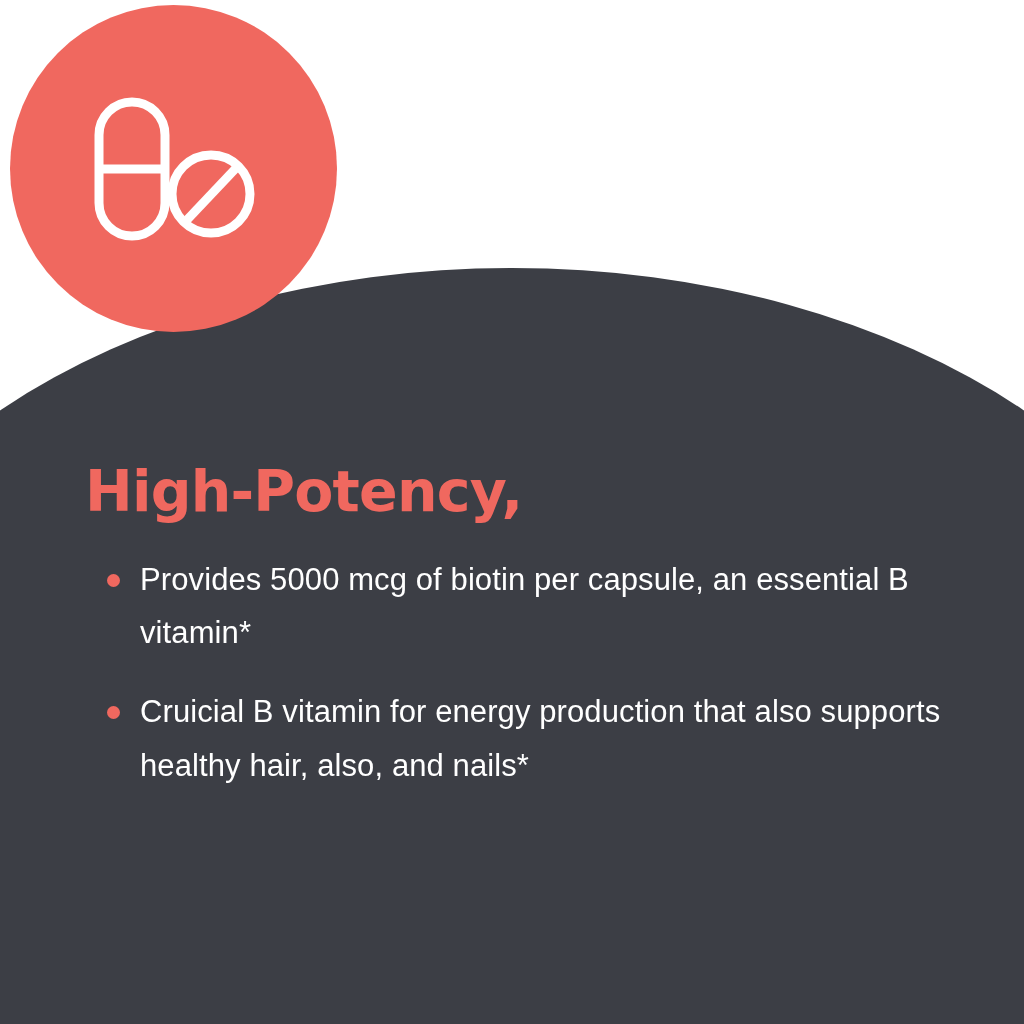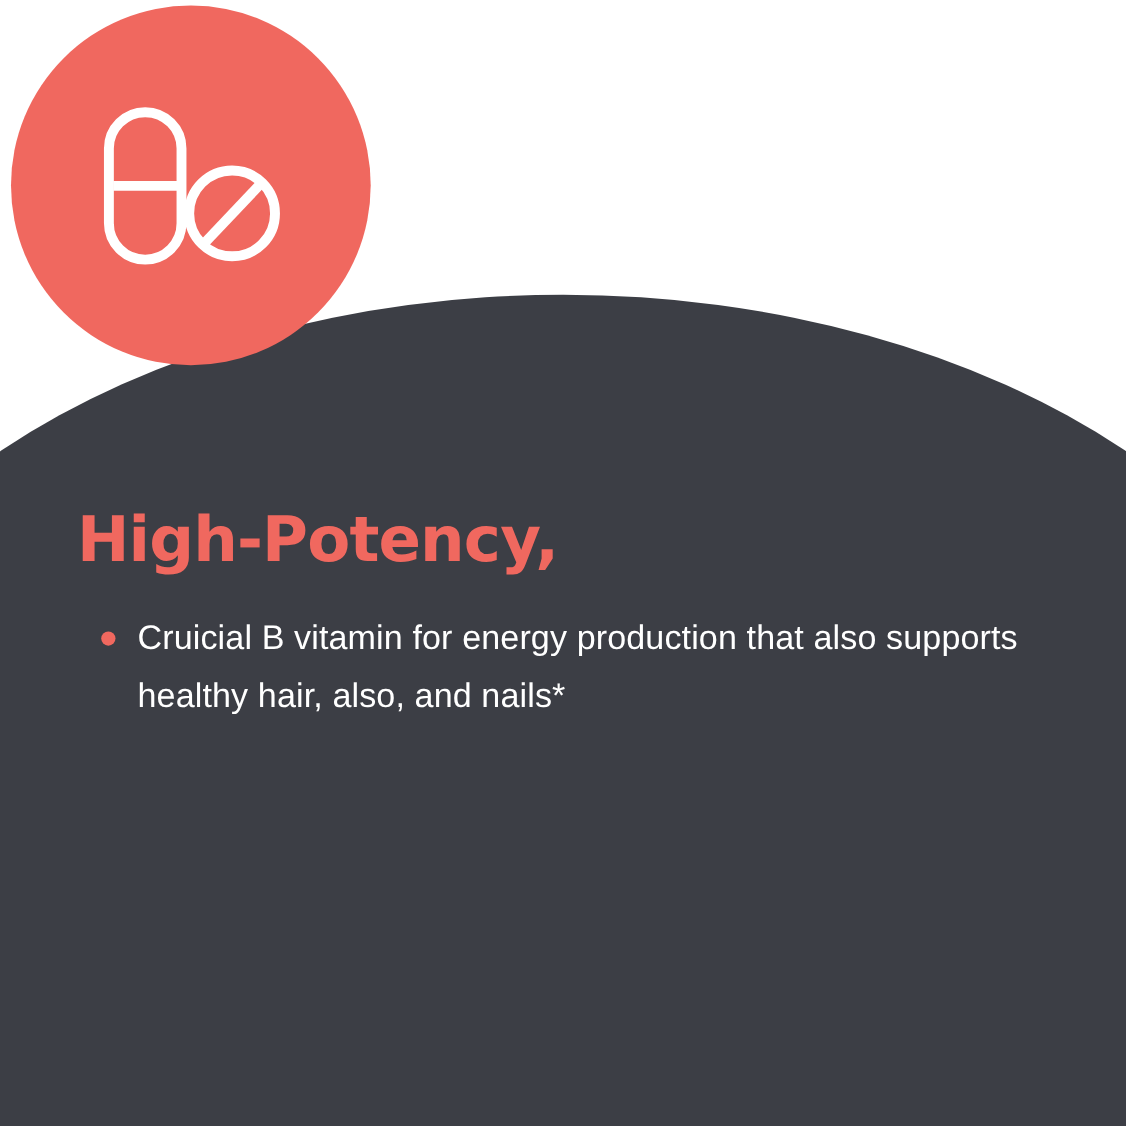--- a/index.html
+++ b/index.html
@@ -48,21 +48,21 @@
     left: 50%;
     top: 50%;
     transform: translate(-50%, -50%);
     width: 170px;
     height: 150px;
   }
 
   
   .content {
     position: absolute;
-    left: 70px;
+    left: 85px;
     top: 452px;
     width: 890px;
   }
 
   .headline {
     margin: 0;
     color: #f0685f;
     font-size: 57px;
     line-height: 1.38;
     font-weight: 700;
@@ -120,18 +120,22 @@
 
   <div class="content">
 
     <h1 class="headline">
       <span class="headline-line">High-Potency,</span>
     </h1>
 
     <ul class="bullets">
       <li class="bullet">
         <span class="bullet-dot"></span>
+        <span class="bullet-text">Provides 5000 mcg of biotin per capsule, an essential B vitamin*</span>
+      </li>
+      <li class="bullet">
+        <span class="bullet-dot"></span>
         <span class="bullet-text">Cruicial B vitamin for energy production that also supports healthy hair, also, and nails*</span>
       </li>
     </ul>
 
   </div>
 </div>
 
 </body></html>

